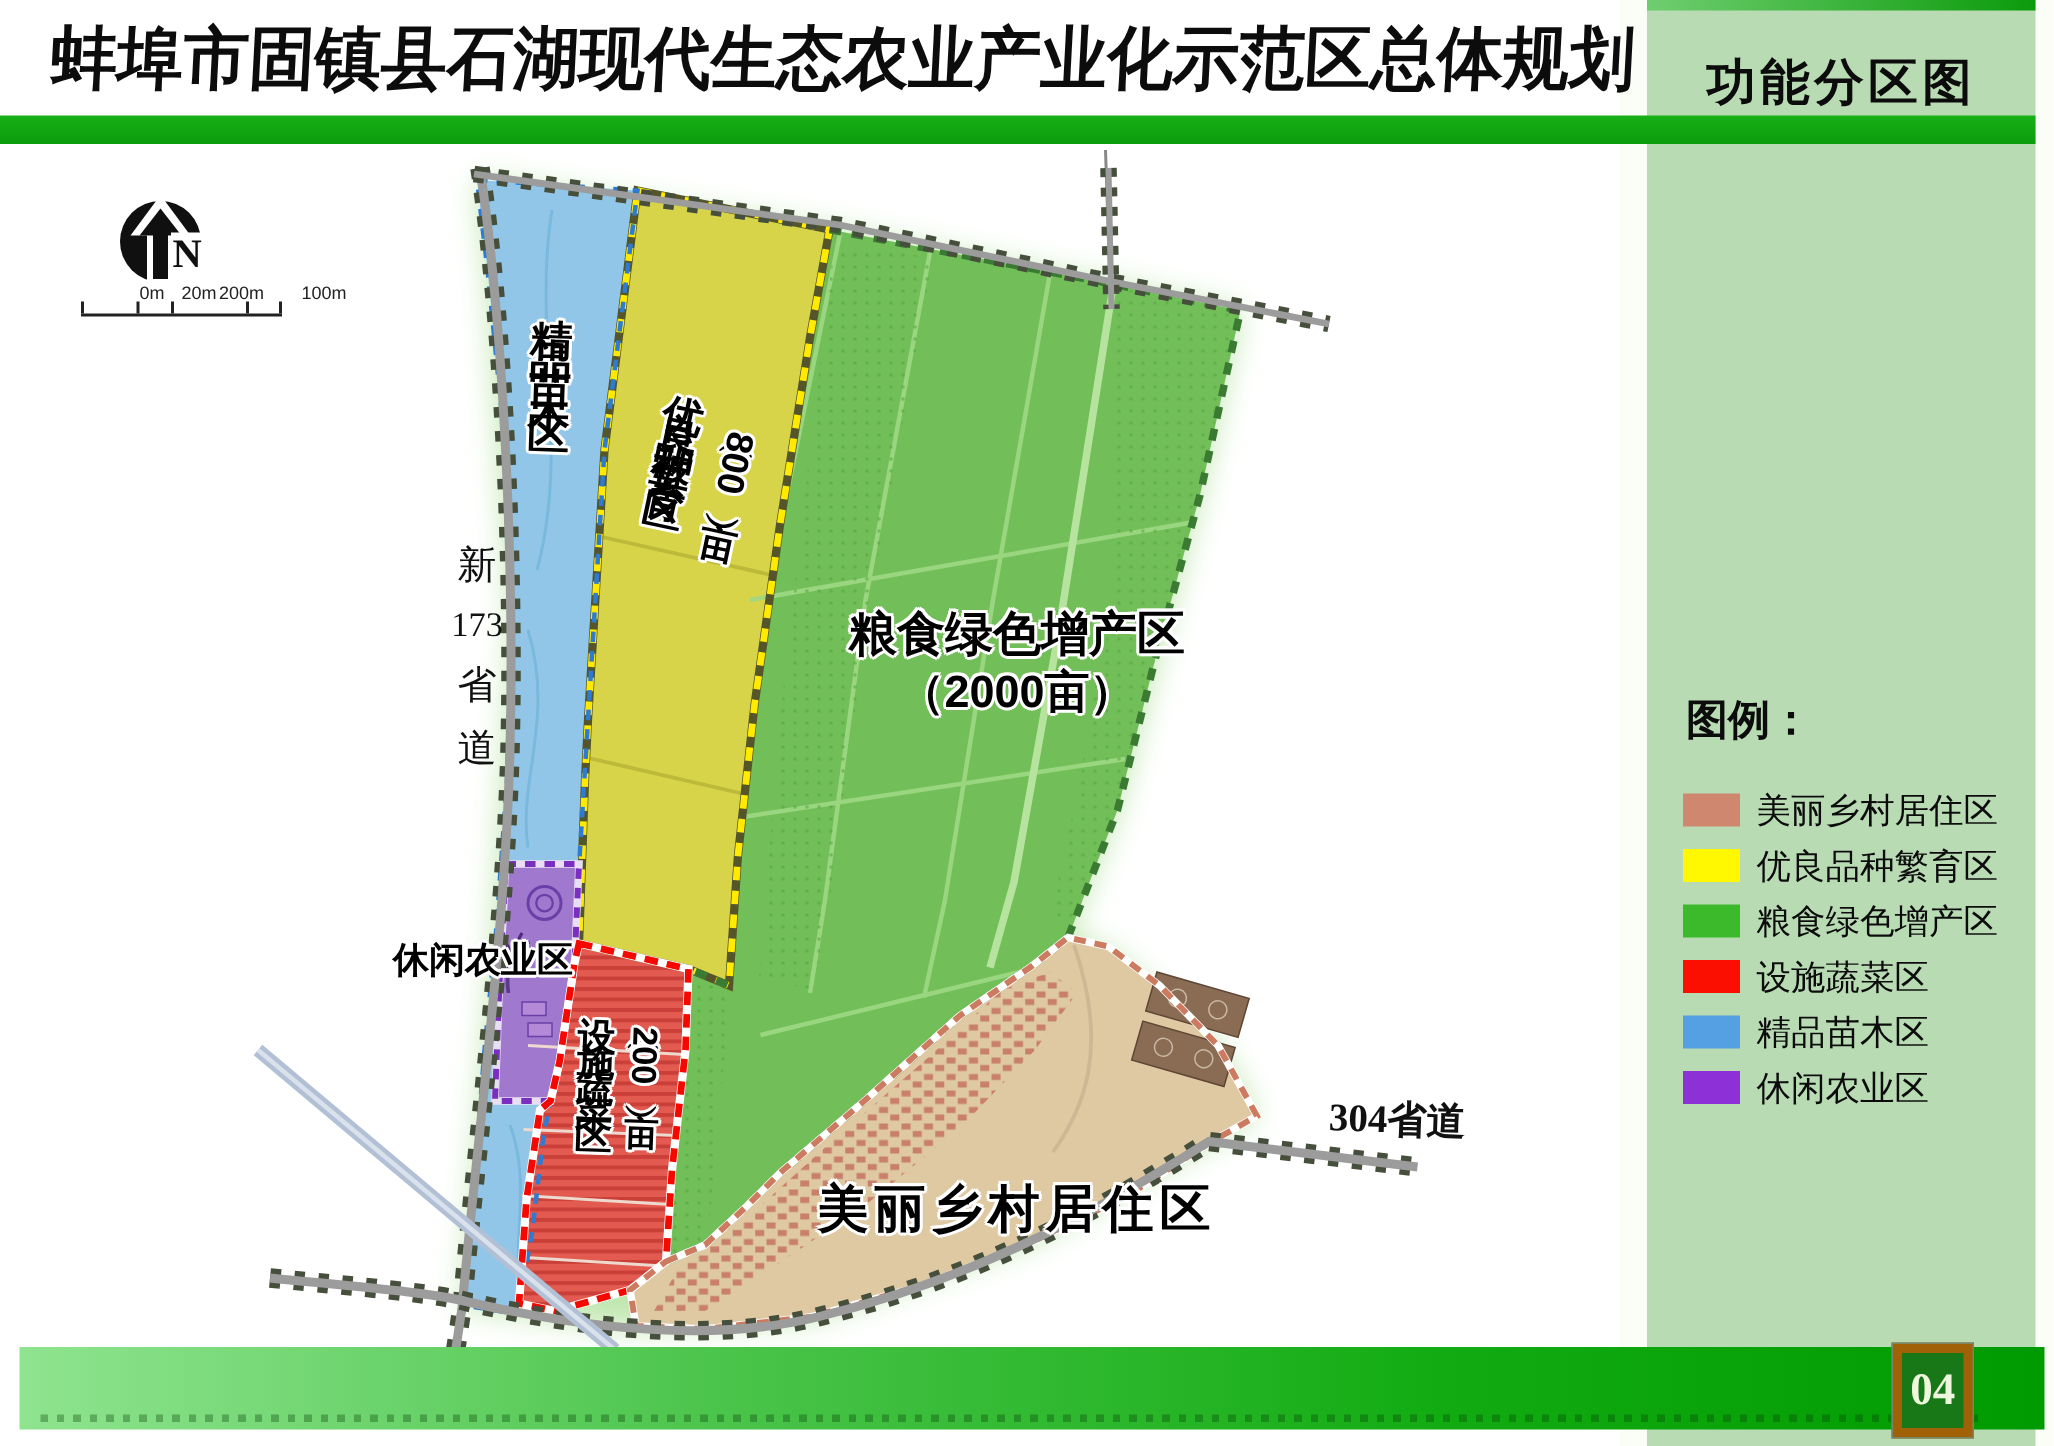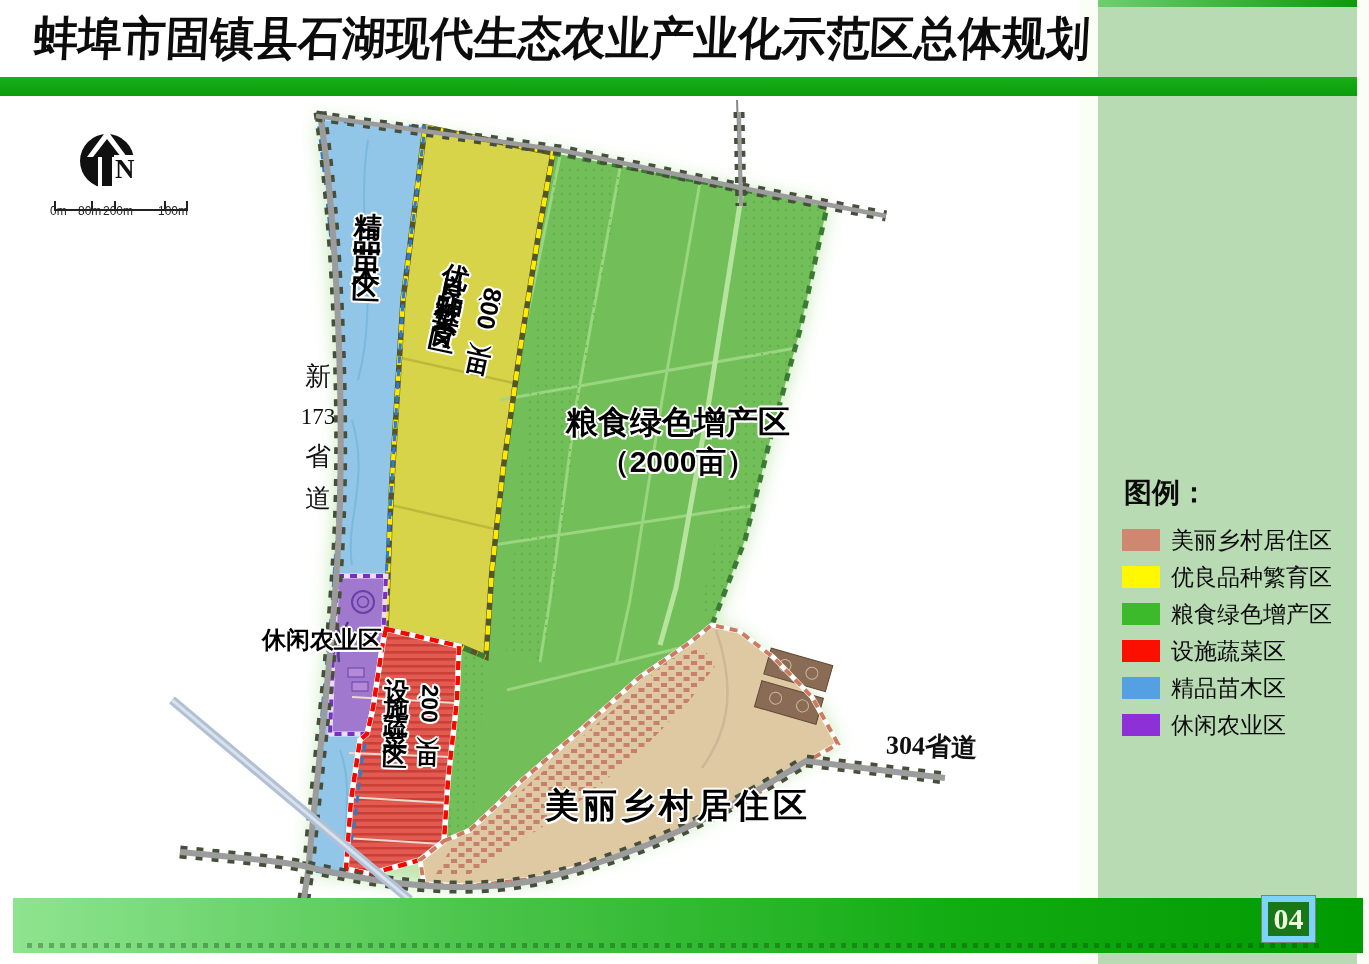--- a/index.html
+++ b/index.html
@@ -11,32 +11,32 @@
       font-family:"Liberation Serif","DejaVu Serif",serif;font-weight:900;font-size:44px;
       color:#0c0c0c;letter-spacing:0px;transform:skewX(-3deg) scaleY(1.04);white-space:nowrap;}
   .title-bar{position:absolute;left:0;top:77px;width:1357px;height:19px;z-index:4;
       background:linear-gradient(180deg,#17B017,#0C9C0C);}
   
   .sidebar{position:absolute;left:1098px;top:0;width:259px;height:964px;background:#B9DBB4;z-index:2;}
   .top-strip{position:absolute;left:0;top:0;width:259px;height:7px;
       background:linear-gradient(90deg,#6FCE6F,#0B9B0B);}
   .sidebar-title{position:absolute;left:0;top:33px;width:100%;text-align:center;
       font-family:"Liberation Serif","DejaVu Serif",serif;font-weight:900;font-size:33px;color:#0c0c0c;letter-spacing:3px;}
-  .legend-title{position:absolute;left:26px;top:474px;font-family:"Liberation Serif","DejaVu Serif",serif;
+  .legend-title{position:absolute;left:26px;top:461px;font-family:"Liberation Serif","DejaVu Serif",serif;
       font-weight:900;font-size:28px;color:#0c0c0c;}
   .legend-row{position:absolute;left:24px;display:flex;align-items:center;gap:11px;height:26px;}
   .legend-swatch{width:38px;height:22px;flex:0 0 38px;}
   .legend-label{font-size:23px;color:#0c0c0c;font-family:"Liberation Sans",sans-serif;}
   
   .bottom-bar{position:absolute;left:13px;top:898px;width:1350px;height:55px;z-index:5;
       background:linear-gradient(90deg,#8FE48F 0%,#4AC44A 35%,#12AC12 70%,#009B00 100%);}
   .bottom-bar::after{content:'';position:absolute;left:1%;right:3%;bottom:5px;height:5px;opacity:.55;
       background:repeating-linear-gradient(90deg,rgba(5,60,5,.6) 0 5px,transparent 5px 11px);}
-  .pagebox{position:absolute;left:1261px;top:895px;width:55px;height:48px;z-index:6;
-      background:#7dd3fc;border:1px solid #77876B;box-sizing:border-box;padding:6px;}
+  .pagebox{position:absolute;left:1261px;top:895px;width:55px;height:64px;z-index:6;
+      background:#a16207;border:1px solid #77876B;box-sizing:border-box;padding:6px;}
   .pagebox-inner{width:100%;height:100%;background:#187818;display:flex;align-items:center;justify-content:center;
       color:#EEF6DC;font-family:"Liberation Serif","DejaVu Serif",serif;font-size:30px;font-weight:bold;}
   
   .lbl{position:absolute;z-index:3;color:#000;font-weight:900;font-family:"Liberation Sans","DejaVu Sans",sans-serif;}
   .halo{text-shadow:2px 0 #fff,-2px 0 #fff,0 2px #fff,0 -2px #fff,1.5px 1.5px #fff,-1.5px -1.5px #fff,1.5px -1.5px #fff,-1.5px 1.5px #fff;}
   .vtx{writing-mode:vertical-rl;text-orientation:mixed;display:inline-block;}
   .lbl-nursery{left:348px;top:190px;transform:rotate(2deg);font-size:28px;}
   .lbl-nursery .vtx{letter-spacing:16px;}
   .lbl-seed{left:436px;top:246px;transform:rotate(12deg);display:flex;gap:6px;}
   .lbl-seed .zname{font-size:27px;letter-spacing:11px;}
@@ -52,21 +52,21 @@
       font-family:"Liberation Serif","DejaVu Serif",serif;color:#111;}
   .road-left .rc{font-size:26px;line-height:30px;margin-top:12px;}
   .road-left .rn{font-size:23px;line-height:26px;margin-top:12px;}
   .road-right{left:886px;top:729px;font-size:26px;transform:rotate(2deg);
       font-family:"Liberation Serif","DejaVu Serif",serif;color:#111;position:absolute;z-index:3;font-weight:bold;}
   
   .compass{position:absolute;left:80px;top:128px;width:58px;height:64px;z-index:3;}
   .compass .n{position:absolute;left:35px;top:26px;font-size:27px;font-weight:bold;color:#101010;
       font-family:"Liberation Serif","DejaVu Serif",serif;}
   .scalebar{position:absolute;left:48px;top:188px;width:160px;height:26px;z-index:3;color:#222;font-size:12px;}
-  .scalebar span{position:absolute;top:16px;}
+  .scalebar span{position:absolute;top:0;margin-left:43px;}
   .s0{left:2px;}.s1{left:30px;}.s2{left:55px;}.s3{left:110px;}
   .sline{position:absolute;top:15px;left:6px;width:134px;height:6px;border-bottom:2px solid #222;}
   .t{position:absolute;top:13px;width:2px;height:8px;background:#222;}
 </style>
 </head>
 <body>
 
 <div class="main-area">
 <svg width="1080" height="964" viewBox="0 0 1080 964">
   <defs>
@@ -181,21 +181,21 @@
   <svg width="58" height="64" viewBox="0 0 58 64">
     <circle cx="27" cy="33" r="27" fill="#101010"></circle>
     <path d="M27,2 L47,29 L36,29 L36,62 L18,62 L18,29 L7,29 Z" fill="#fff"></path>
     <path d="M27,11 L41,29 L32,29 L32,58 L22,58 L22,29 L13,29 Z" fill="#101010"></path>
     <rect x="34" y="27" width="23" height="33" fill="#fff"></rect>
   </svg>
   <span class="n">N</span>
 </div>
 <div class="scalebar">
   <span class="s0">0m</span>
-  <span class="s1">80m</span>
+  <span class="s1">20m</span>
   <span class="s2">200m</span>
   <span class="s3">100m</span>
   <div class="sline"></div>
   <div class="t" style="left:6px"></div>
   <div class="t" style="left:43px"></div>
   <div class="t" style="left:66px"></div>
   <div class="t" style="left:116px"></div>
   <div class="t" style="left:138px"></div>
 </div>
 
@@ -220,20 +220,21 @@
 <div class="road-left">
   <div class="rc" style="margin-top:0">新</div>
   <div class="rn">173</div>
   <div class="rc">省</div>
   <div class="rc">道</div>
 </div>
 <div class="road-right">304省道</div>
 
 <div class="sidebar">
   <div class="top-strip"></div>
+  <div class="sidebar-title">功能分区图</div>
   <div class="legend-title">图例：</div>
 
   <div class="legend-row" style="top:527px">
     <div class="legend-swatch" style="background: rgb(208, 135, 111);"></div>
     <div class="legend-label">美丽乡村居住区</div>
   </div>
   <div class="legend-row" style="top:564px">
     <div class="legend-swatch" style="background: rgb(255, 248, 0);"></div>
     <div class="legend-label">优良品种繁育区</div>
   </div>

